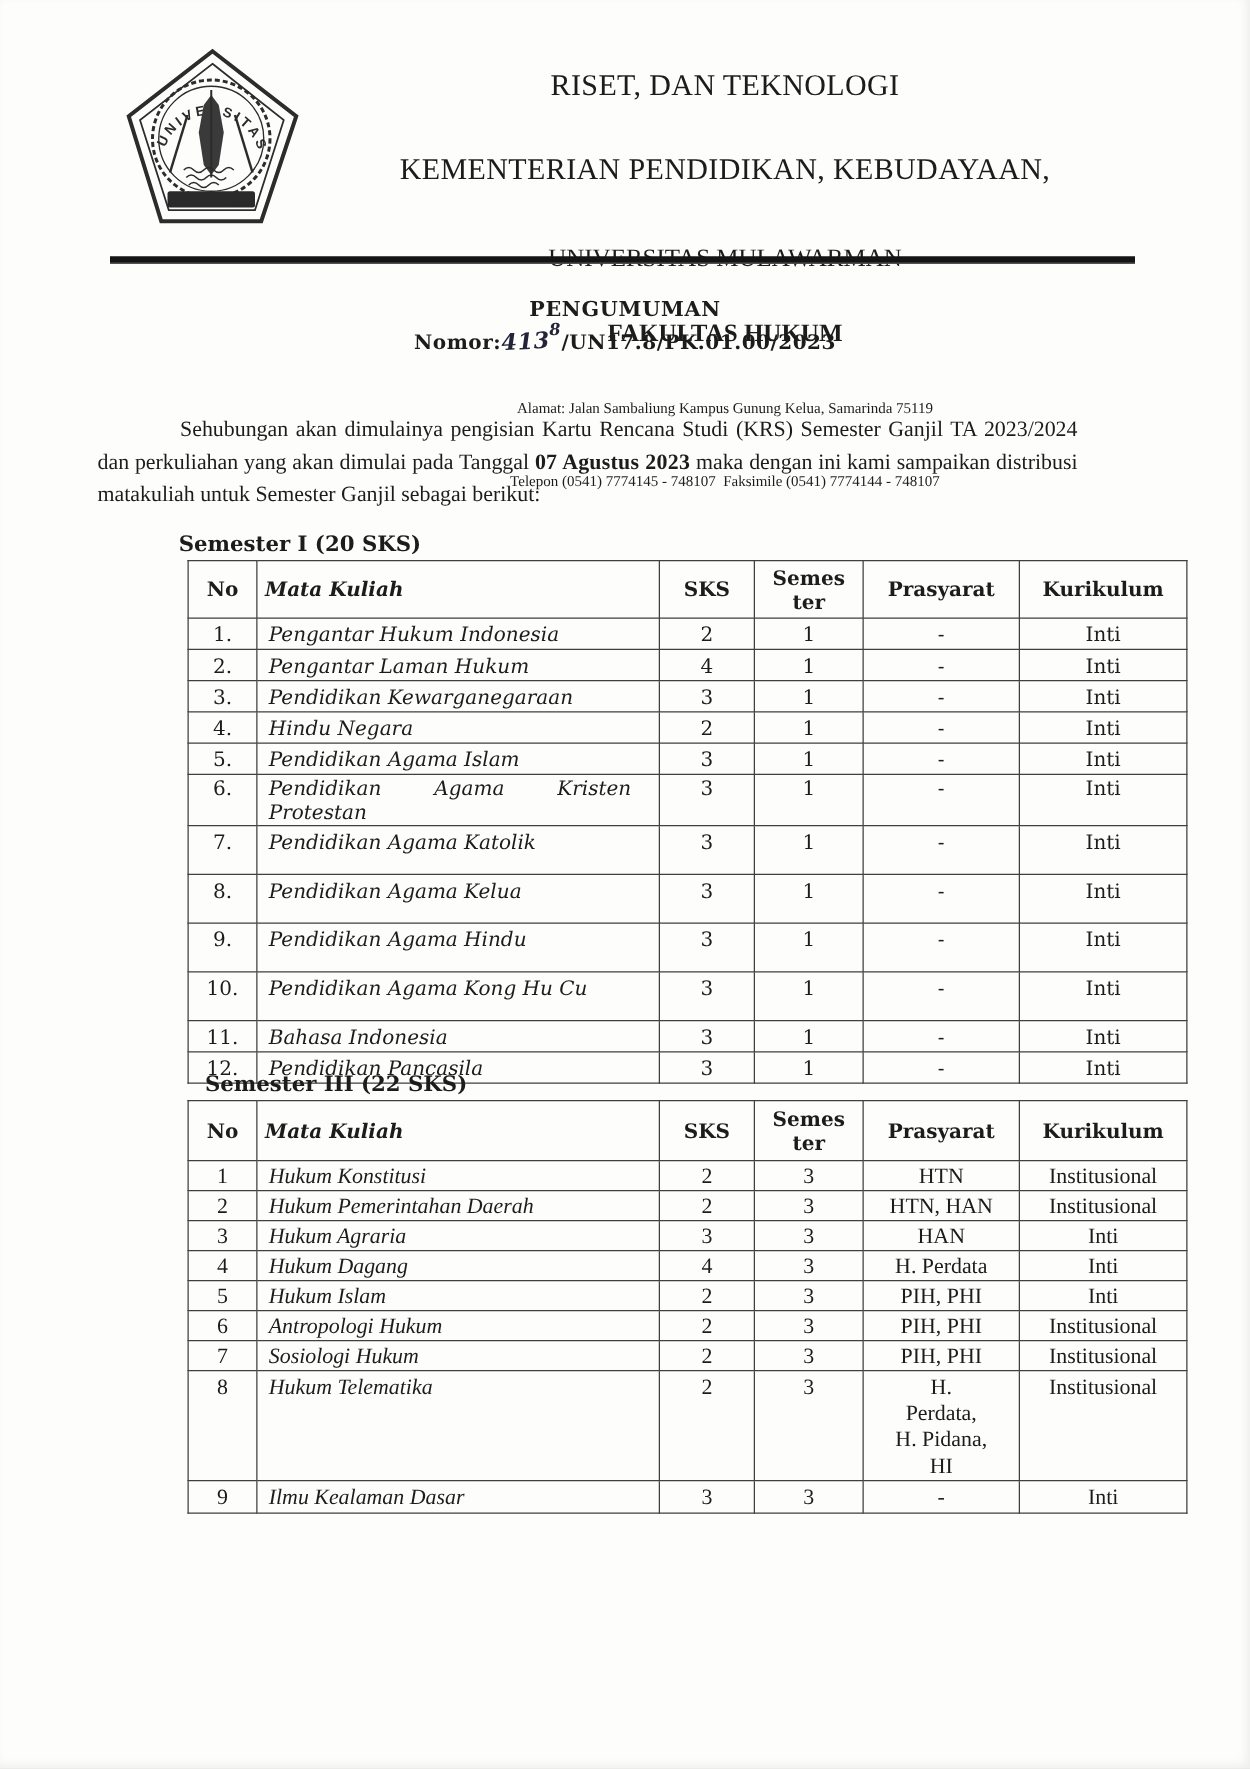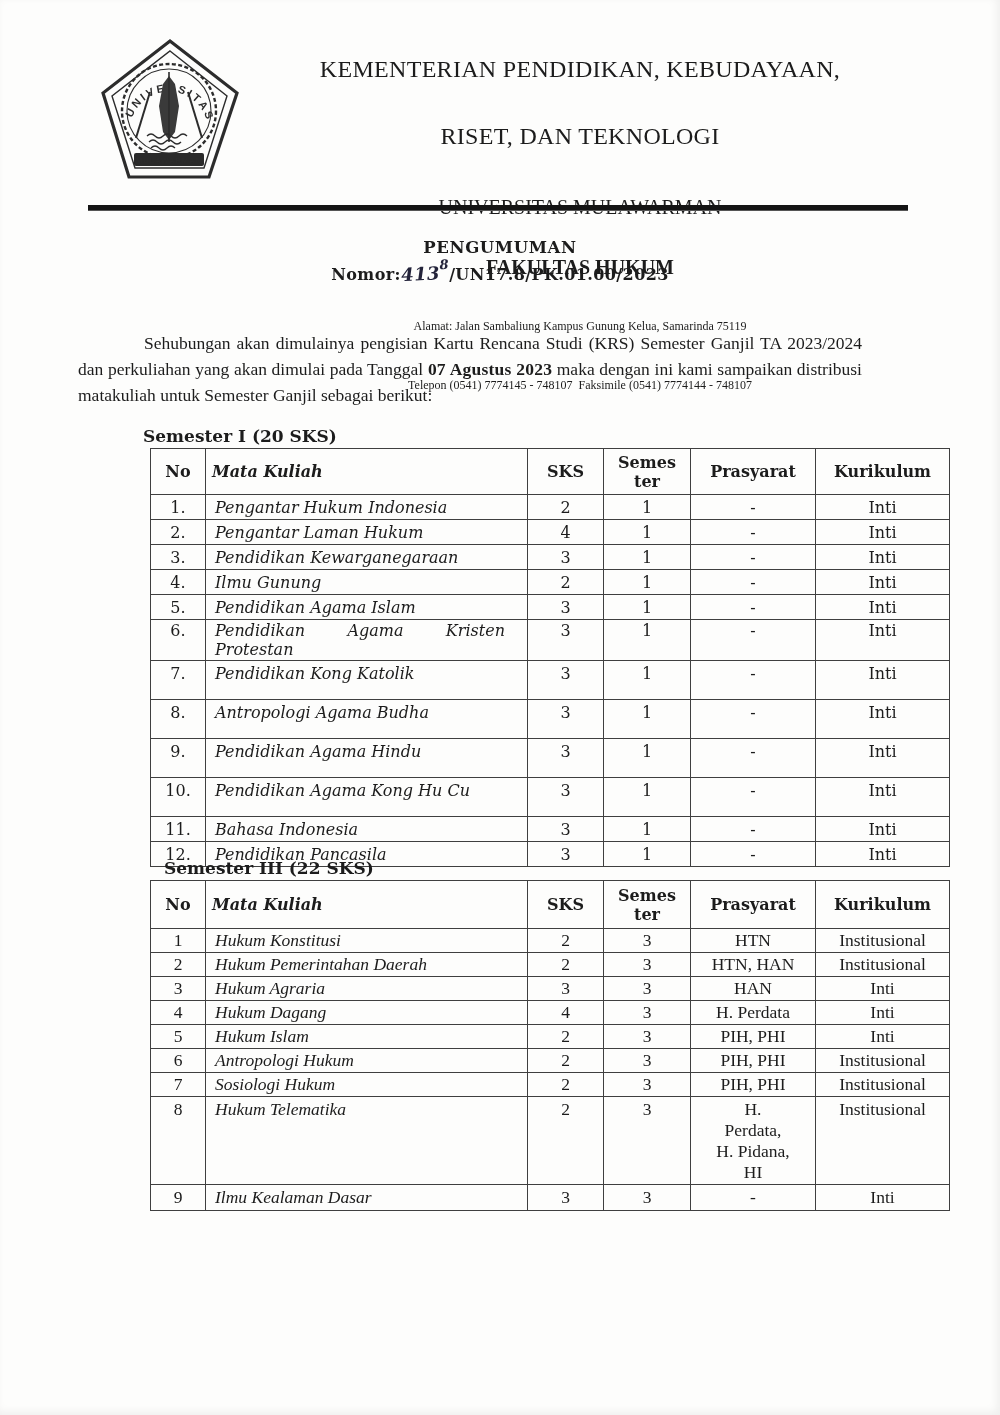--- a/index.html
+++ b/index.html
@@ -85,22 +85,22 @@
       <path d="M71,40 l6,8 4,22 -4,26 -6,8 -6,-8 -4,-26 4,-22 z" fill="#3a3a3a"></path>
       <line class="lg-stroke" stroke-width="1.6" x1="71" y1="36" x2="71" y2="106"></line>
       <path class="lg-stroke" stroke-width="1.3" d="M49,100 q4,-4 8,0 t8,0 t8,0 t8,0 t8,0"></path>
       <path class="lg-stroke" stroke-width="1.3" d="M51,106 q4,-4 8,0 t8,0 t8,0 t8,0"></path>
       <path class="lg-stroke" stroke-width="1.3" d="M53,112 q4,-4 8,0 t8,0 t8,0"></path>
       <rect x="36" y="117" width="70" height="13" rx="2" fill="#2a2a2a"></rect>
       <text x="71" y="126.5" text-anchor="middle" font-size="7.5" letter-spacing="1" fill="#ffffff" class="lg-text">MULAWARMAN</text>
     </svg>
 
     <div class="lh-text">
+      <div class="ministry">RISET, DAN TEKNOLOGI</div>
       <div class="ministry">KEMENTERIAN PENDIDIKAN, KEBUDAYAAN,</div>
-      <div class="ministry">RISET, DAN TEKNOLOGI</div>
       <div class="university">UNIVERSITAS MULAWARMAN</div>
       <div class="faculty">FAKULTAS HUKUM</div>
       <div class="addr">Alamat: Jalan Sambaliung Kampus Gunung Kelua, Samarinda 75119</div>
       <div class="addr">Telepon (0541) 7774145 - 748107  Faksimile (0541) 7774144 - 748107</div>
     </div>
   </div>
 
   <div class="rule"></div>
 
   <div class="announce">
@@ -142,21 +142,21 @@
         <tr>
           <td class="col0">3.</td>
           <td class="col1">Pendidikan Kewarganegaraan</td>
           <td class="col2">3</td>
           <td class="col3">1</td>
           <td class="col4">-</td>
           <td class="col5">Inti</td>
         </tr>
         <tr>
           <td class="col0">4.</td>
-          <td class="col1">Ilmu Gunung</td>
+          <td class="col1">Hindu Negara</td>
           <td class="col2">2</td>
           <td class="col3">1</td>
           <td class="col4">-</td>
           <td class="col5">Inti</td>
         </tr>
         <tr>
           <td class="col0">5.</td>
           <td class="col1">Pendidikan Agama Islam</td>
           <td class="col2">3</td>
           <td class="col3">1</td>
@@ -166,29 +166,29 @@
         <tr>
           <td class="col0">6.</td>
           <td class="col1">Pendidikan Agama Kristen Protestan</td>
           <td class="col2">3</td>
           <td class="col3">1</td>
           <td class="col4">-</td>
           <td class="col5">Inti</td>
         </tr>
         <tr>
           <td class="col0">7.</td>
-          <td class="col1">Pendidikan Kong Katolik</td>
+          <td class="col1">Pendidikan Agama Katolik</td>
           <td class="col2">3</td>
           <td class="col3">1</td>
           <td class="col4">-</td>
           <td class="col5">Inti</td>
         </tr>
         <tr>
           <td class="col0">8.</td>
-          <td class="col1">Antropologi Agama Budha</td>
+          <td class="col1">Pendidikan Agama Kelua</td>
           <td class="col2">3</td>
           <td class="col3">1</td>
           <td class="col4">-</td>
           <td class="col5">Inti</td>
         </tr>
         <tr>
           <td class="col0">9.</td>
           <td class="col1">Pendidikan Agama Hindu</td>
           <td class="col2">3</td>
           <td class="col3">1</td>

